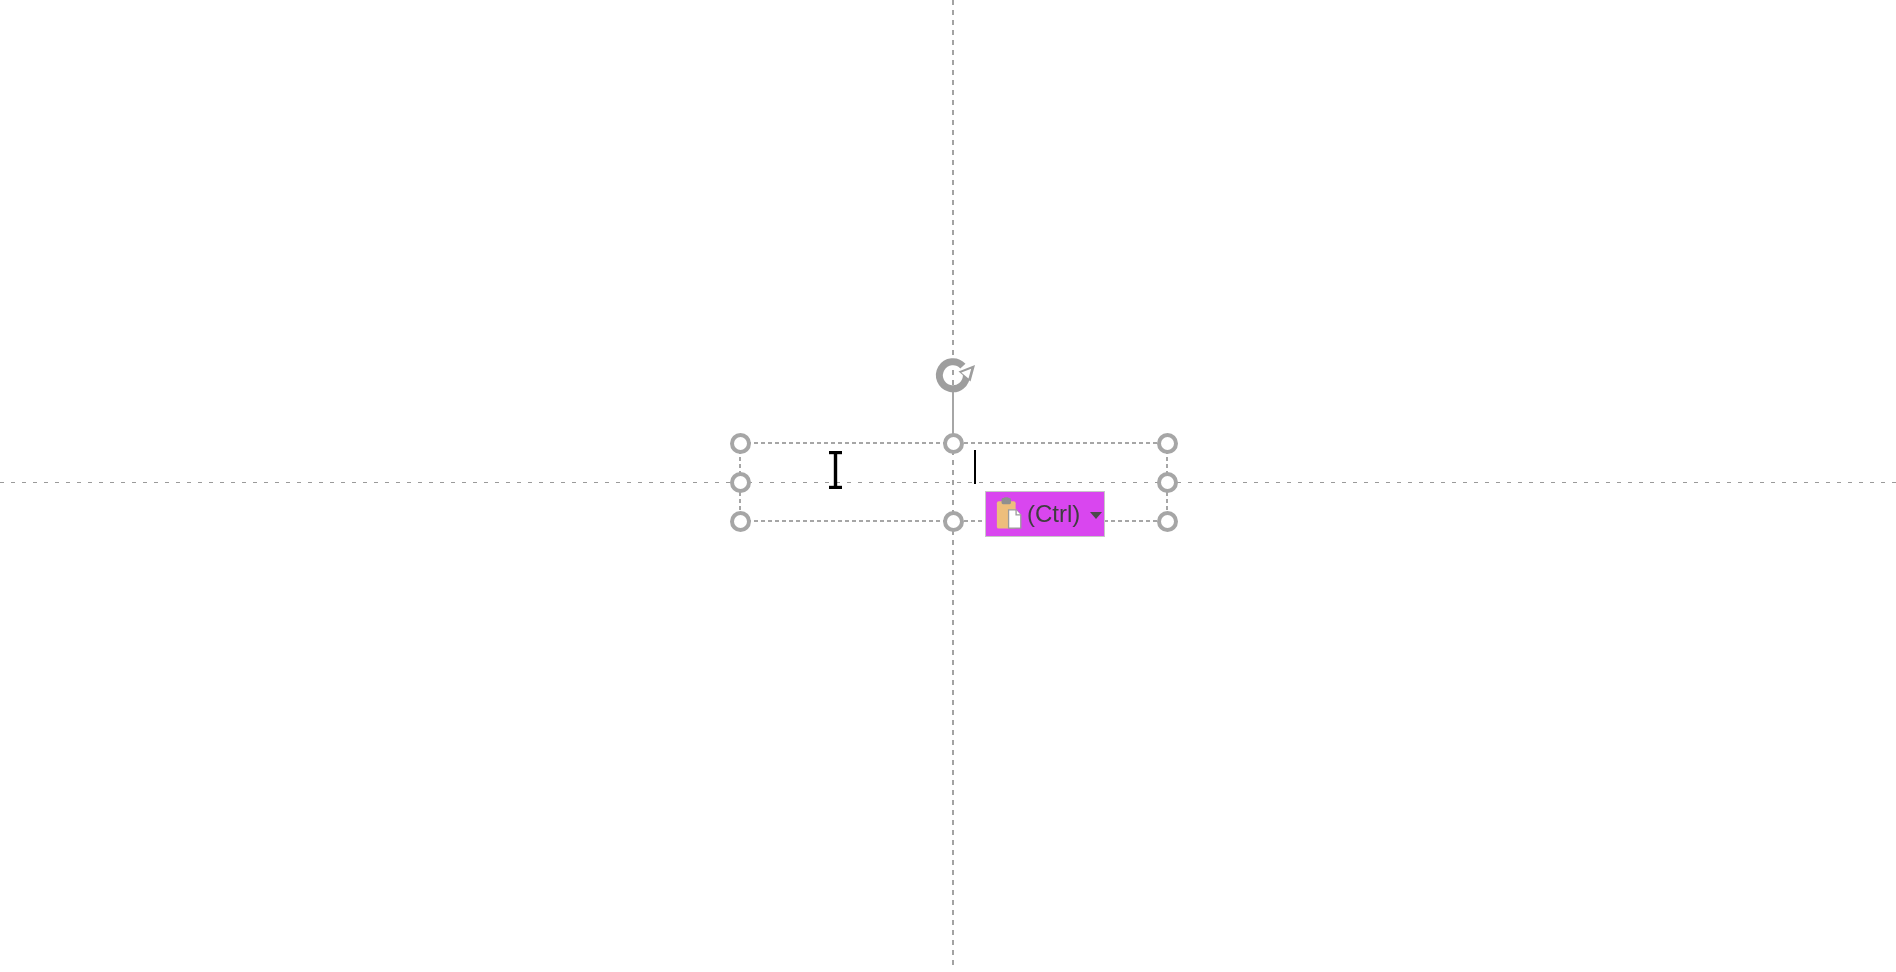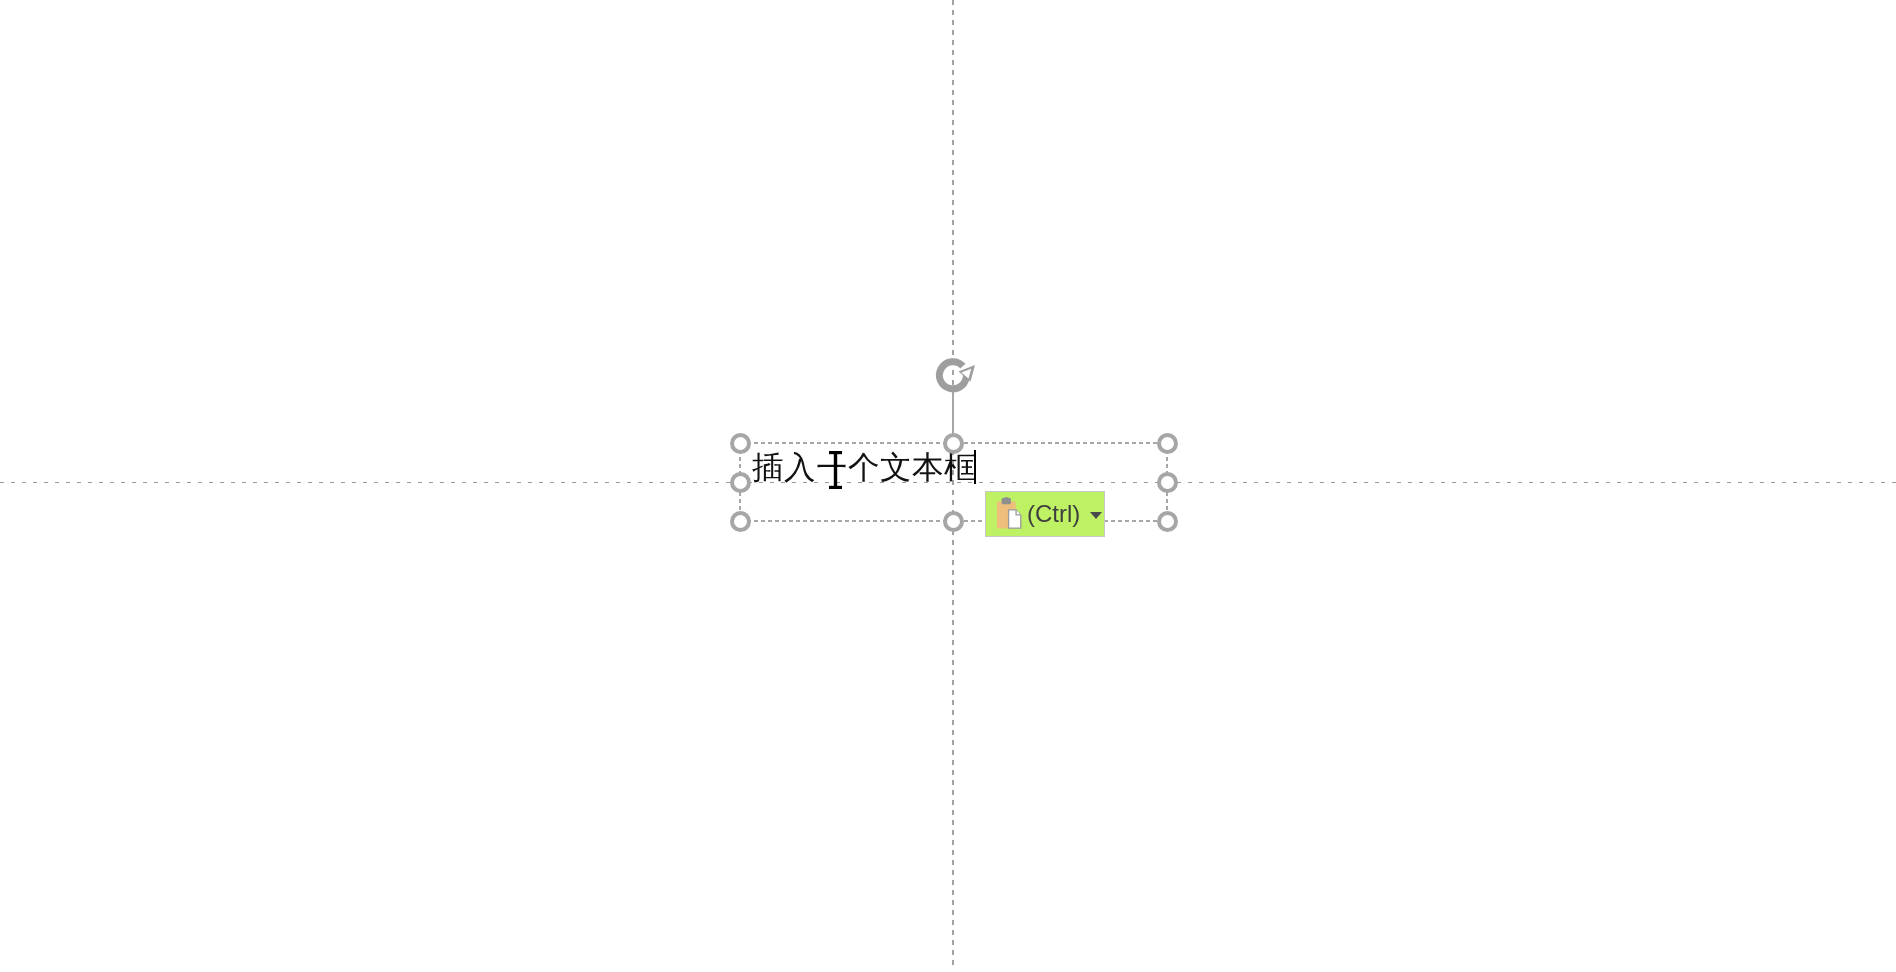--- a/index.html
+++ b/index.html
@@ -111,21 +111,21 @@
     z-index: 7;
   }
 
   
   .paste-btn {
     position: absolute;
     left: 985px;
     top: 491px;
     width: 120px;
     height: 46px;
-    background: #bef264;
+    background: #d946ef;
     border: 1px solid #c7c7c7;
     box-sizing: border-box;
     display: flex;
     align-items: center;
     padding: 0 8px 0 9px;
     z-index: 10;
     cursor: default;
   }
   .paste-btn .clip-icon {
     width: 30px;
@@ -163,21 +163,20 @@
   <div class="sel-edge-v" style="left:739px"></div>
   <div class="sel-edge-v" style="left:1166px"></div>
 
   <div class="rotate-stem"></div>
   <svg class="rotate-icon" viewBox="0 0 48 48">
     <path d="M 33.9 14.2 A 13.5 13.5 0 1 0 37.4 22.6" fill="none" stroke="#9e9e9e" stroke-width="7"></path>
     <polygon points="29.5,19.5 46,13 41.5,29.5" fill="#9e9e9e"></polygon>
     <polygon points="31.5,20.5 43.5,15.8 40.2,27.8" fill="#ffffff" transform="translate(1.2,0.8) scale(0.82) translate(6.5,3.5)"></polygon>
   </svg>
 
-  <div class="tb-text">插入一个文本框</div>
 
   <div class="caret"></div>
 
   <svg class="ibeam" viewBox="0 0 17 38">
     <rect x="2" y="0" width="13" height="3.2" fill="#000000"></rect>
     <rect x="2" y="34.8" width="13" height="3.2" fill="#000000"></rect>
     <rect x="6.8" y="2" width="3.4" height="34" fill="#000000"></rect>
   </svg>
 
   <div class="handle" style="left:729.5px; top:432.5px"></div>

